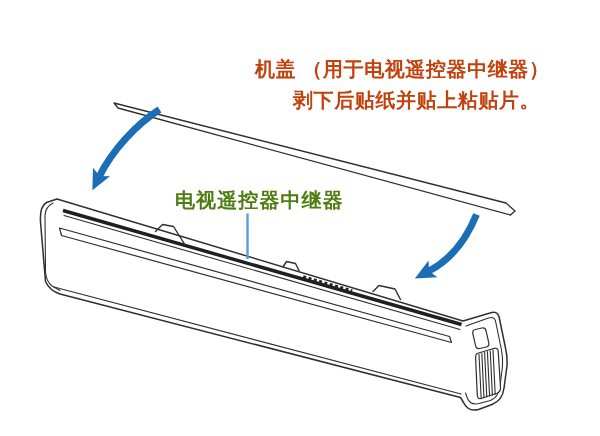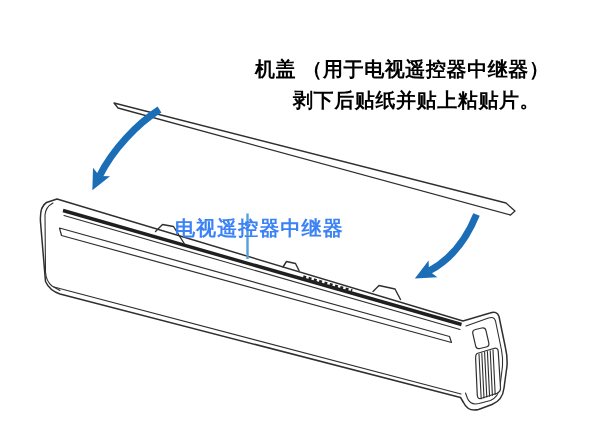--- a/index.html
+++ b/index.html
@@ -6,28 +6,28 @@
   .stage{
     position:relative;width:600px;height:436px;background:#ffffff;overflow:hidden;
     font-family:"Liberation Sans","DejaVu Sans",sans-serif;
   }
   .stage svg{position:absolute;left:0;top:0;}
   .ink{stroke:#2f2f2f;fill:none;stroke-width:1.4;stroke-linejoin:round;stroke-linecap:round;}
   .ink-fill{stroke:#2f2f2f;fill:#ffffff;stroke-width:1.5;stroke-linejoin:round;}
   .thin{stroke-width:1.1;}
   .caption{
     position:absolute;left:255px;top:54px;
-    font-size:20px;font-weight:bold;color:#000000;
+    font-size:20px;font-weight:bold;color:#c2410c;
     letter-spacing:0.6px;line-height:31px;white-space:nowrap;
   }
   .caption .line2{margin-left:38px;}
   .part-label{
     position:absolute;left:175px;top:187px;
-    font-size:20px;font-weight:bold;color:#3b82f6;
-    letter-spacing:1.1px;white-space:nowrap;margin-top:28px;
+    font-size:20px;font-weight:bold;color:#4d7c0f;
+    letter-spacing:1.1px;white-space:nowrap;
   }
 </style>
 </head>
 <body>
 
 <div class="stage">
 
   <svg width="600" height="436" viewBox="0 0 600 436">
     <defs>
       <marker id="arrowhead" markerUnits="userSpaceOnUse" markerWidth="22" markerHeight="20" refX="5" refY="10" orient="auto">

